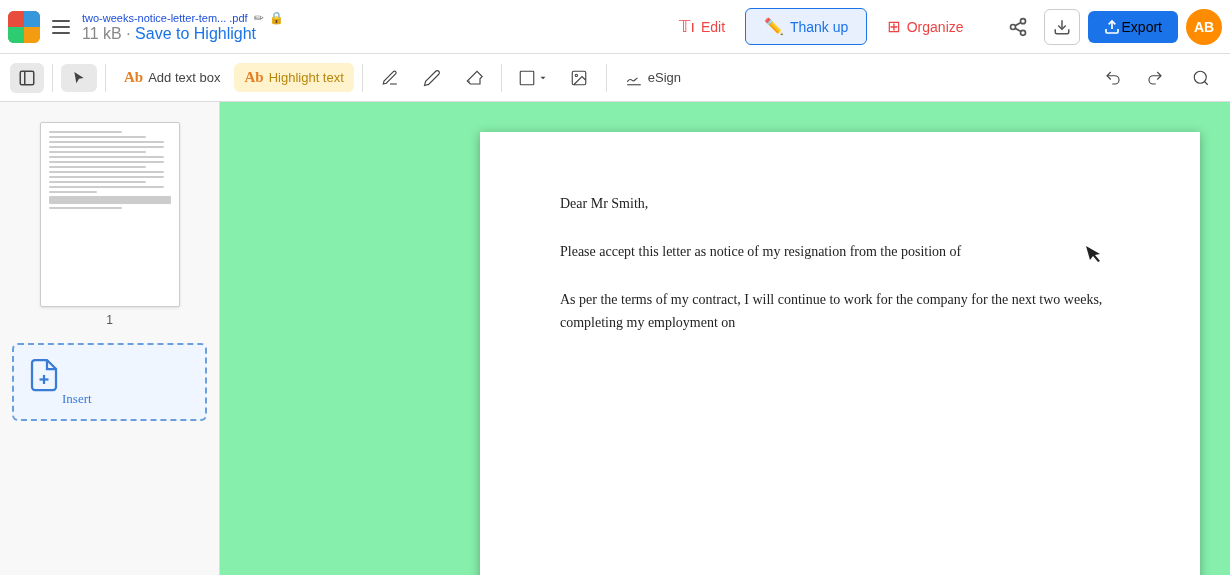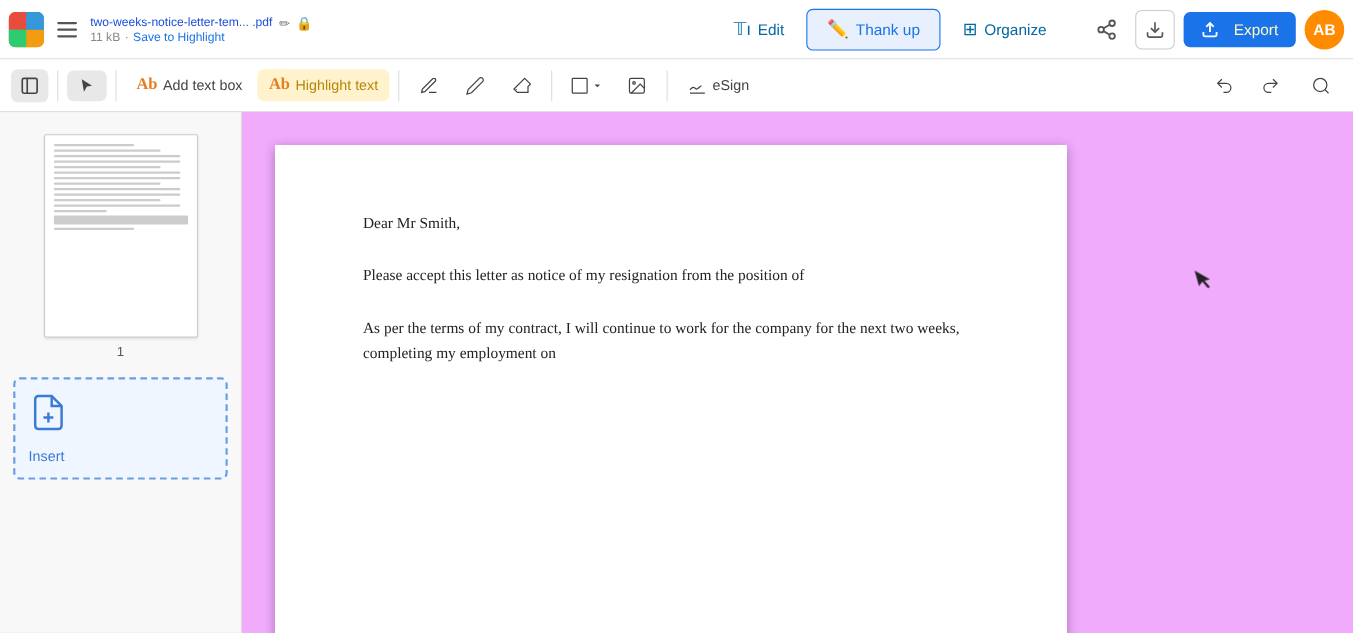--- a/index.html
+++ b/index.html
@@ -41,31 +41,31 @@
       background: none; border: none; cursor: pointer;
       display: flex; flex-direction: column; gap: 4px;
       padding: 6px;
     }
     .hamburger-btn span { display: block; width: 18px; height: 2px; background: #555; border-radius: 1px; }
 
     .file-info { display: flex; flex-direction: column; flex: 1; min-width: 0; }
     .file-name-row { display: flex; align-items: center; gap: 6px; }
     .file-name { font-size: 11px; font-weight: 500; color: #1d4ed8; white-space: nowrap; overflow: hidden; text-overflow: ellipsis; max-width: 220px; }
     .file-icon { font-size: 12px; color: #777; }
-    .file-meta { font-size: 11px; color: #888; display: flex; align-items: center; gap: 4px; }
+    .file-meta { font-size: 16px; color: #888; display: flex; align-items: center; gap: 4px; }
     .file-meta a { color: #1a73e8; text-decoration: none; }
 
     
     .nav-tabs { display: flex; align-items: center; gap: 2px; margin: 0 auto; }
     .nav-tab {
       display: flex; align-items: center; gap: 6px;
       padding: 8px 18px;
       border: none; border-radius: 6px;
       background: none;
-      font-size: 14px; color: #0369a1;
+      font-size: 14px; color: #ef4444;
       cursor: pointer;
       transition: background 0.15s;
     }
     .nav-tab.active {
       background: #e8f0fe;
       color: #1a73e8;
       border: 1.5px solid #1a73e8;
     }
     .nav-tab-icon { font-size: 16px; }
 
@@ -78,26 +78,26 @@
       display: flex; align-items: center; justify-content: center;
       font-size: 18px; color: #555;
     }
     .download-btn {
       background: none; border: 1.5px solid #ccc; border-radius: 6px;
       width: 36px; height: 36px;
       display: flex; align-items: center; justify-content: center;
       cursor: pointer; font-size: 16px; color: #555;
     }
     .export-btn {
-      background: #1a73e8; color: #fef9c3;
+      background: #1a73e8; color: #000000;
       border: none; border-radius: 6px;
       padding: 8px 16px;
       font-size: 14px; font-weight: 500;
       cursor: pointer;
-      display: flex; align-items: center; gap: 14px;
+      display: flex; align-items: center; gap: 2px;
     }
     .avatar {
       width: 36px; height: 36px; border-radius: 50%;
       background: #ff8c00;
       display: flex; align-items: center; justify-content: center;
       color: #fff; font-weight: bold; font-size: 14px;
     }
 
     
     #toolbar {
@@ -171,38 +171,39 @@
     .thumb-line.short { width: 60%; }
     .thumb-line.medium { width: 80%; }
     .thumb-line.long { width: 95%; }
     .thumb-line.xshort { width: 40%; }
     .page-num { margin-top: 6px; font-size: 12px; color: #555; text-align: center; }
 
     .insert-panel {
       margin-top: 10px;
       padding: 12px;
       display: flex;
-      flex-direction: column;
-      align-items: flex-start;
+      flex-direction: row;
+      align-items: flex-end;
       border: 2px dashed #6b9ede;
       border-radius: 6px;
       margin: 8px 12px;
       background: #f0f6ff;
+      font-family: Liberation Serif, serif;
     }
     .insert-icon { font-size: 32px; color: #3a7bd5; margin-bottom: 6px; }
     .insert-label { font-size: 13px; color: #3a7bd5; font-weight: 500; }
 
     
     #doc-area {
       flex: 1;
-      background: #f0abfc;
+      background: #86efac;
       overflow-y: auto;
       display: flex;
       flex-direction: column;
-      align-items: flex-start;
+      align-items: flex-end;
       padding: 30px;
     }
     .doc-page {
       background: #fff;
       width: 720px;
       min-height: 900px;
       box-shadow: 0 2px 10px rgba(0,0,0,0.3);
       padding: 60px 80px 60px 80px;
       font-family: 'Times New Roman', Times, serif;
       font-size: 14px;

